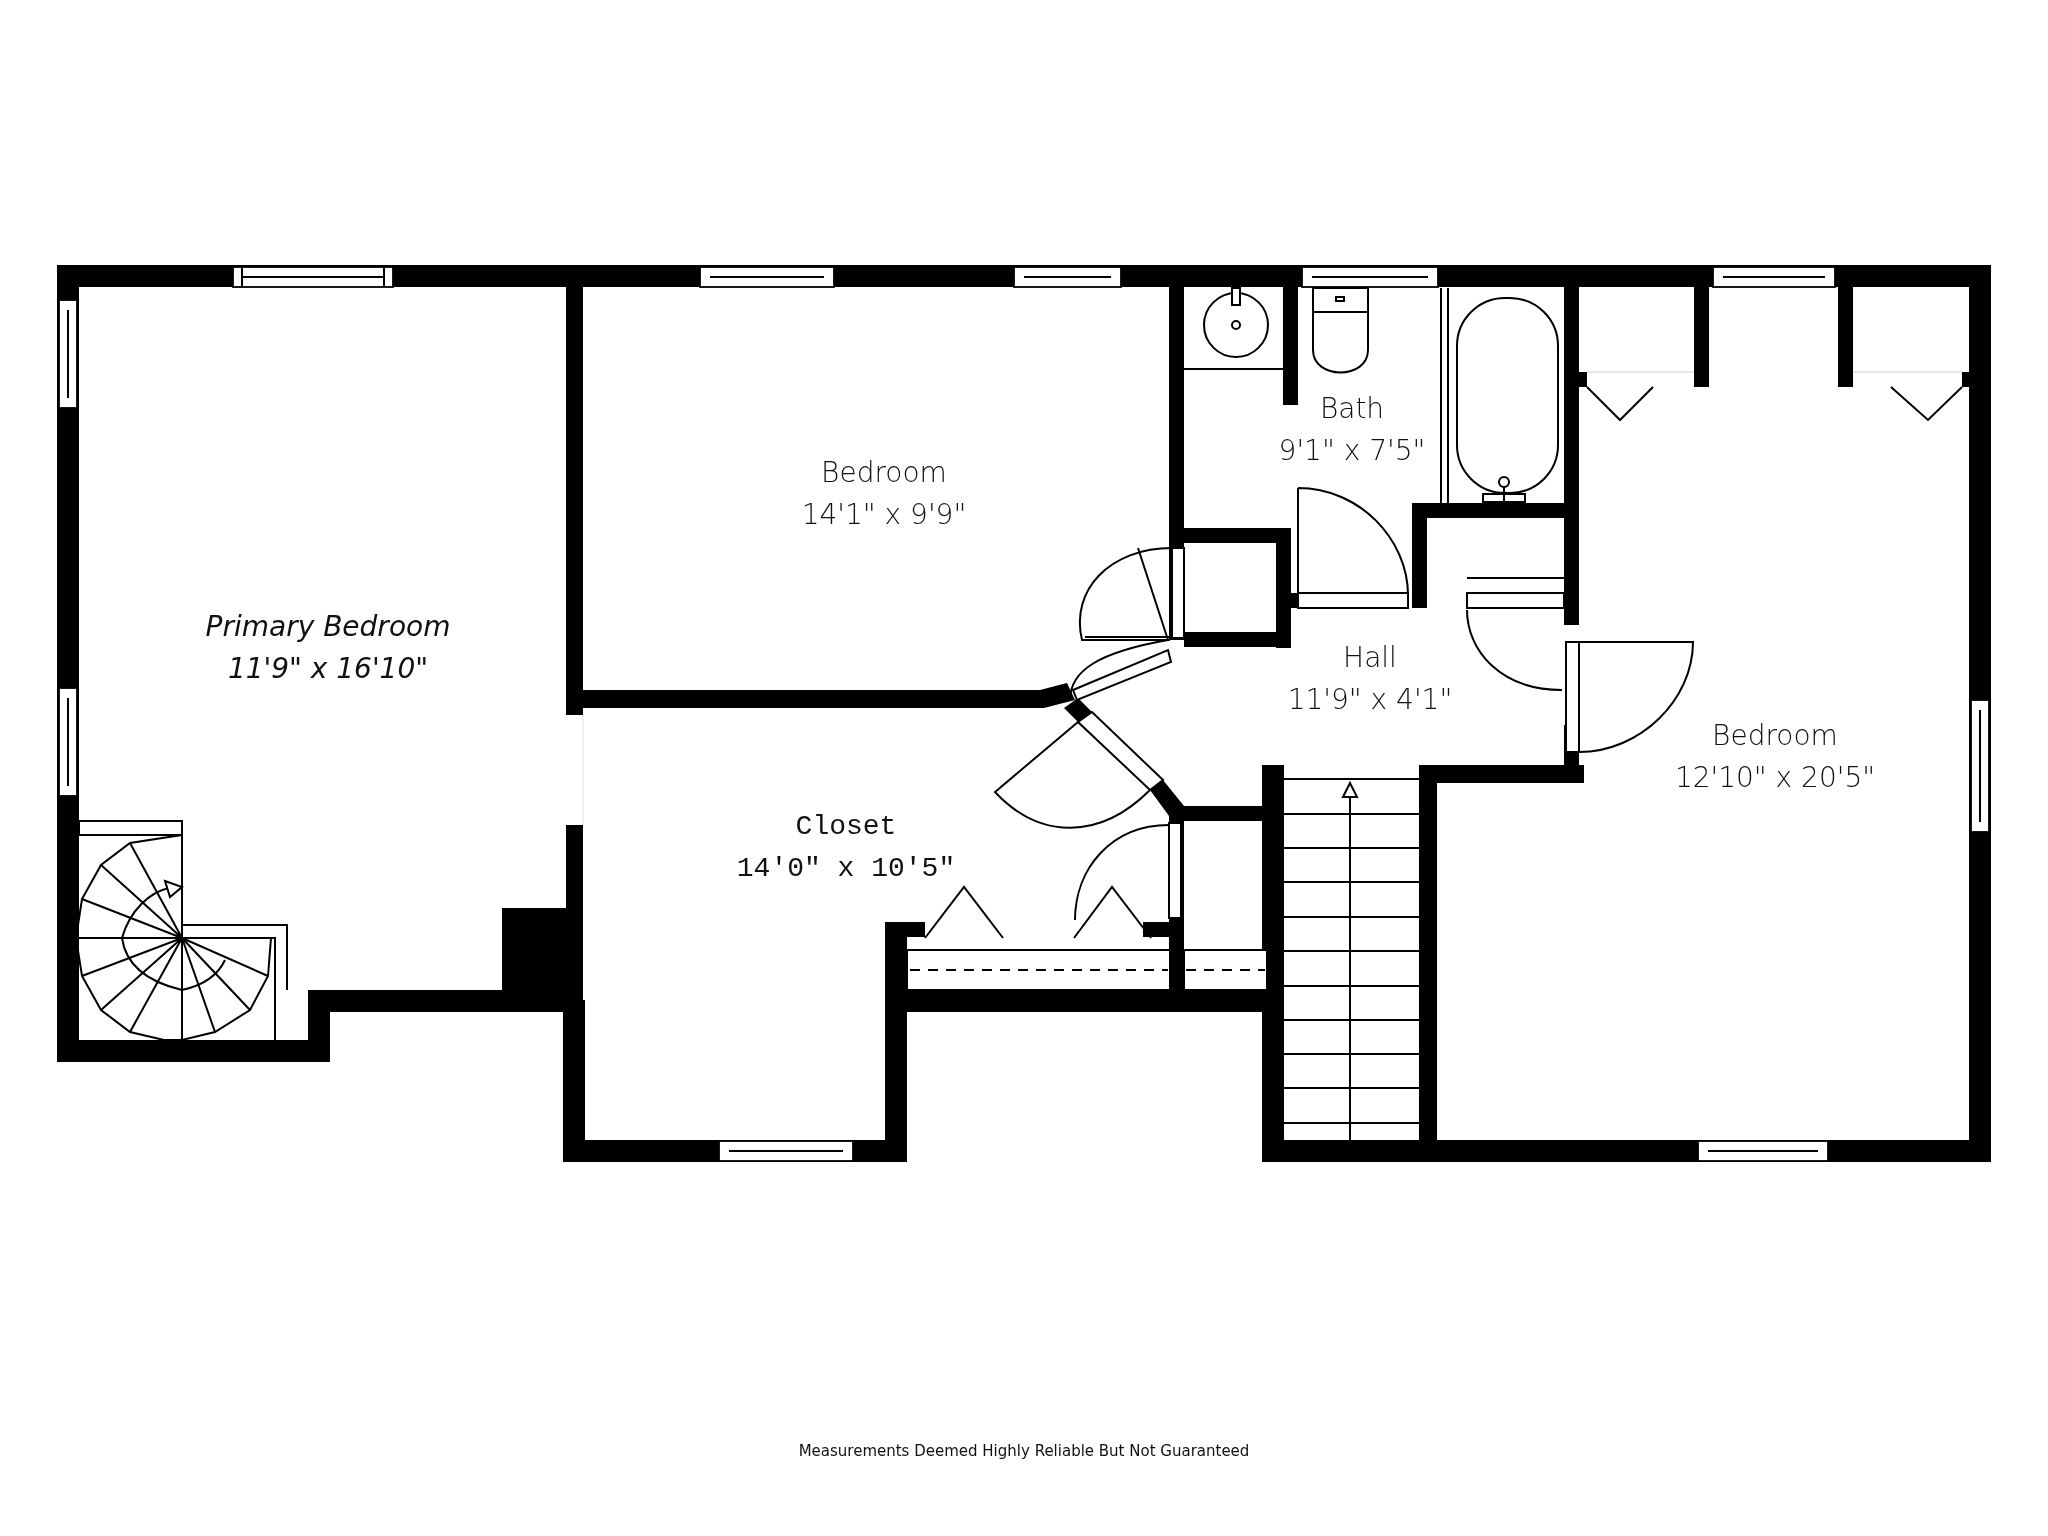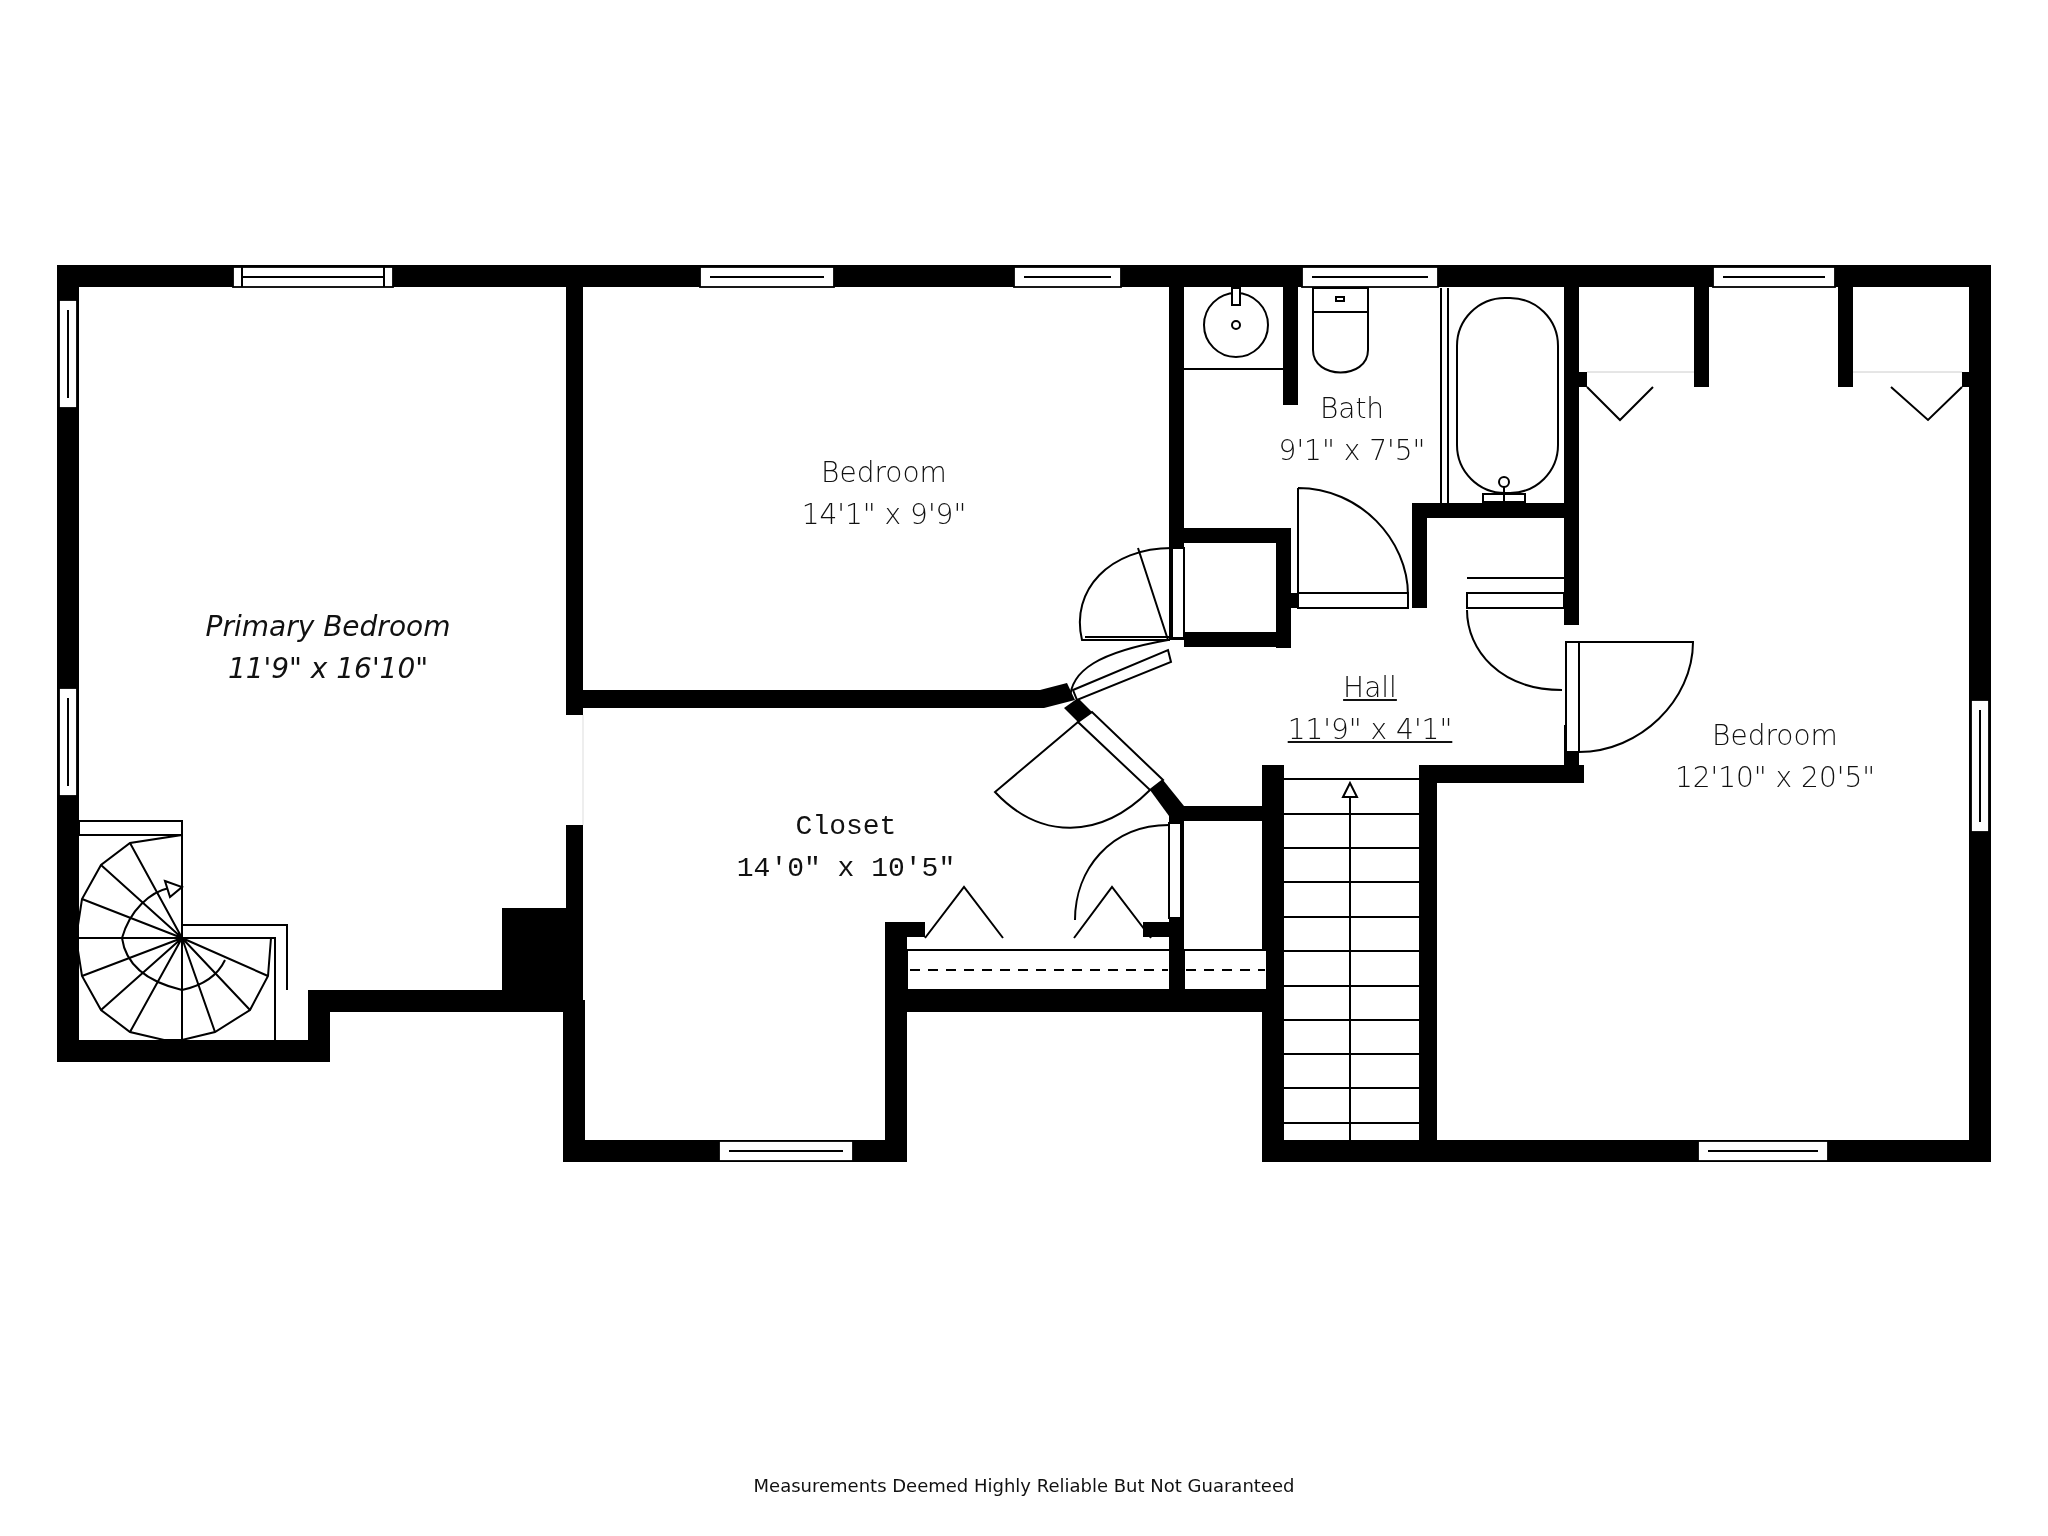--- a/index.html
+++ b/index.html
@@ -5,21 +5,21 @@
   html, body { margin: 0; padding: 0; background: #ffffff; }
   body { width: 2048px; height: 1536px; position: relative; overflow: hidden; font-family: "DejaVu Sans", sans-serif; }
   #plan { position: absolute; left: 0; top: 0; width: 2048px; height: 1536px; }
   .wall { fill: #000000; }
   .thin { fill: none; stroke: #000000; stroke-width: 2; }
   .thinw { fill: #ffffff; stroke: #000000; stroke-width: 2; }
   .win { fill: #ffffff; stroke: #000000; stroke-width: 1.8; }
   .dash { fill: none; stroke: #000000; stroke-width: 2; stroke-dasharray: 10 8; }
   .label { position: absolute; text-align: center; color: #111111; font-family: "DejaVu Sans", sans-serif; font-size: 28px; line-height: 42px; transform: translateX(-50%); white-space: nowrap; font-weight: 300; }
   .label span { display: block; }
-  .footer { position: absolute; left: 1024px; top: 1475px; transform: translateX(-50%); font-family: "DejaVu Sans", sans-serif; font-size: 18px; color: #111111; white-space: nowrap; }
+  .footer { position: absolute; left: 1024px; top: 1442px; transform: translateX(-50%); font-family: "DejaVu Sans", sans-serif; font-size: 15px; color: #111111; white-space: nowrap; }
 </style>
 </head>
 <body>
 
 <svg id="plan" viewBox="0 0 2048 1536" xmlns="http://www.w3.org/2000/svg">
 
   <g>
 
     <rect class="wall" x="57" y="265" width="1934" height="22"></rect>
 
@@ -236,21 +236,21 @@
   <span>11'9" x 16'10"</span>
 </div>
 <div class="label" style="left:884px; top:452px;">
   <span>Bedroom</span>
   <span>14'1" x 9'9"</span>
 </div>
 <div class="label" style="left:1352px; top:388px;">
   <span>Bath</span>
   <span>9'1" x 7'5"</span>
 </div>
-<div class="label" style="left:1370px; top:667px;text-decoration:underline;">
+<div class="label" style="left:1370px; top:637px;">
   <span>Hall</span>
   <span>11'9" x 4'1"</span>
 </div>
 <div class="label" style="left:846px; top:806px;font-family:Liberation Mono, monospace;">
   <span>Closet</span>
   <span>14'0" x 10'5"</span>
 </div>
 <div class="label" style="left:1775px; top:715px;">
   <span>Bedroom</span>
   <span>12'10" x 20'5"</span>

